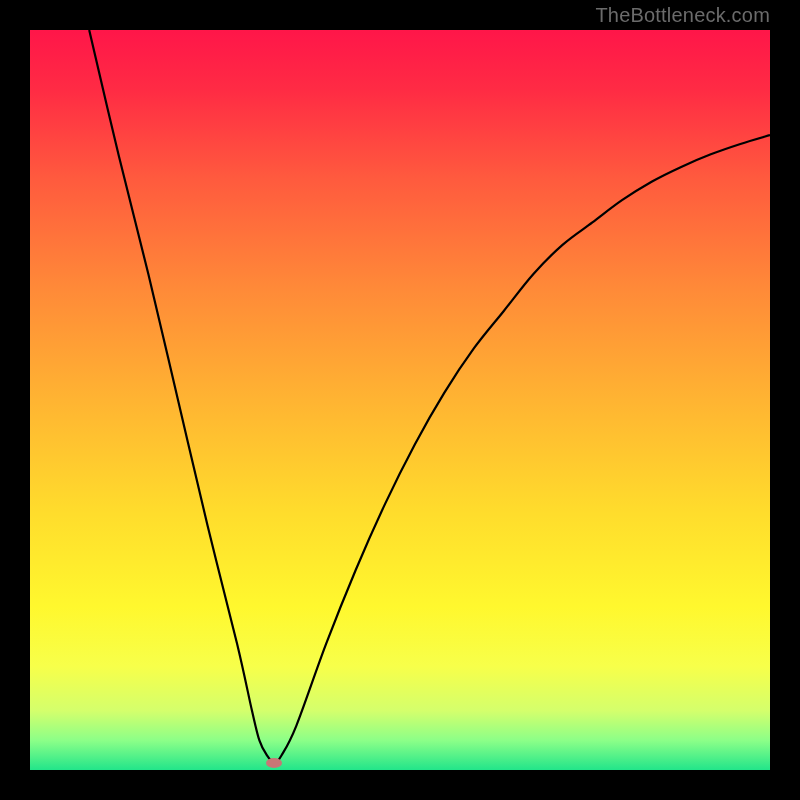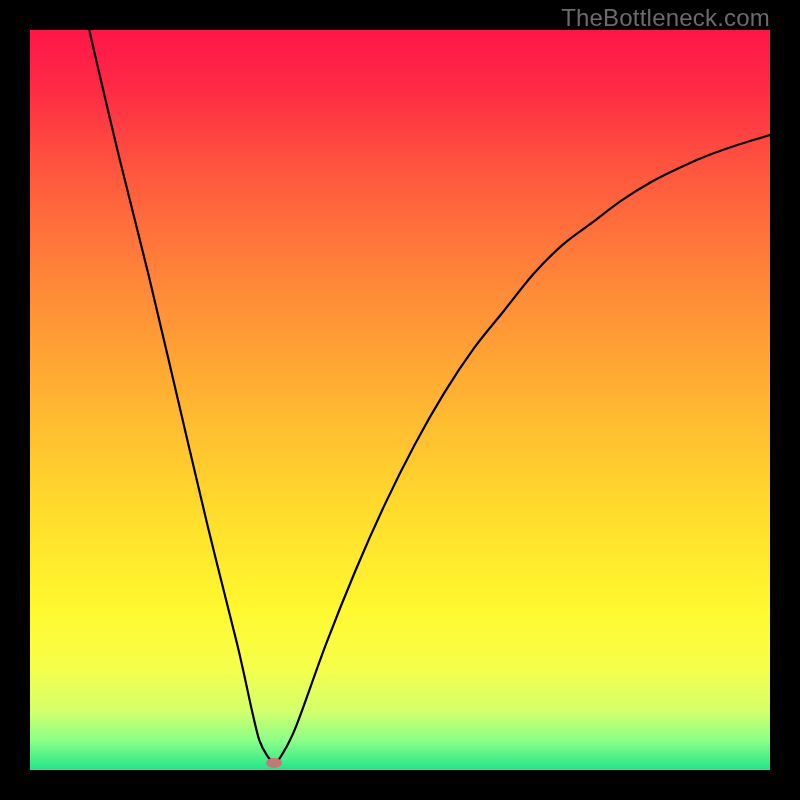--- a/index.html
+++ b/index.html
@@ -24,21 +24,21 @@
     overflow: hidden;
   }
   .gradient-bg {
     position: absolute;
     inset: 0;
   }
   .watermark {
     position: absolute;
     top: 4px;
     right: 30px;
-    font-size: 24px;
+    font-size: 20px;
     font-weight: 500;
     color: #6b6b6b;
     letter-spacing: 0.2px;
   }
   svg.curve {
     position: absolute;
     inset: 0;
     width: 100%;
     height: 100%;
   }

